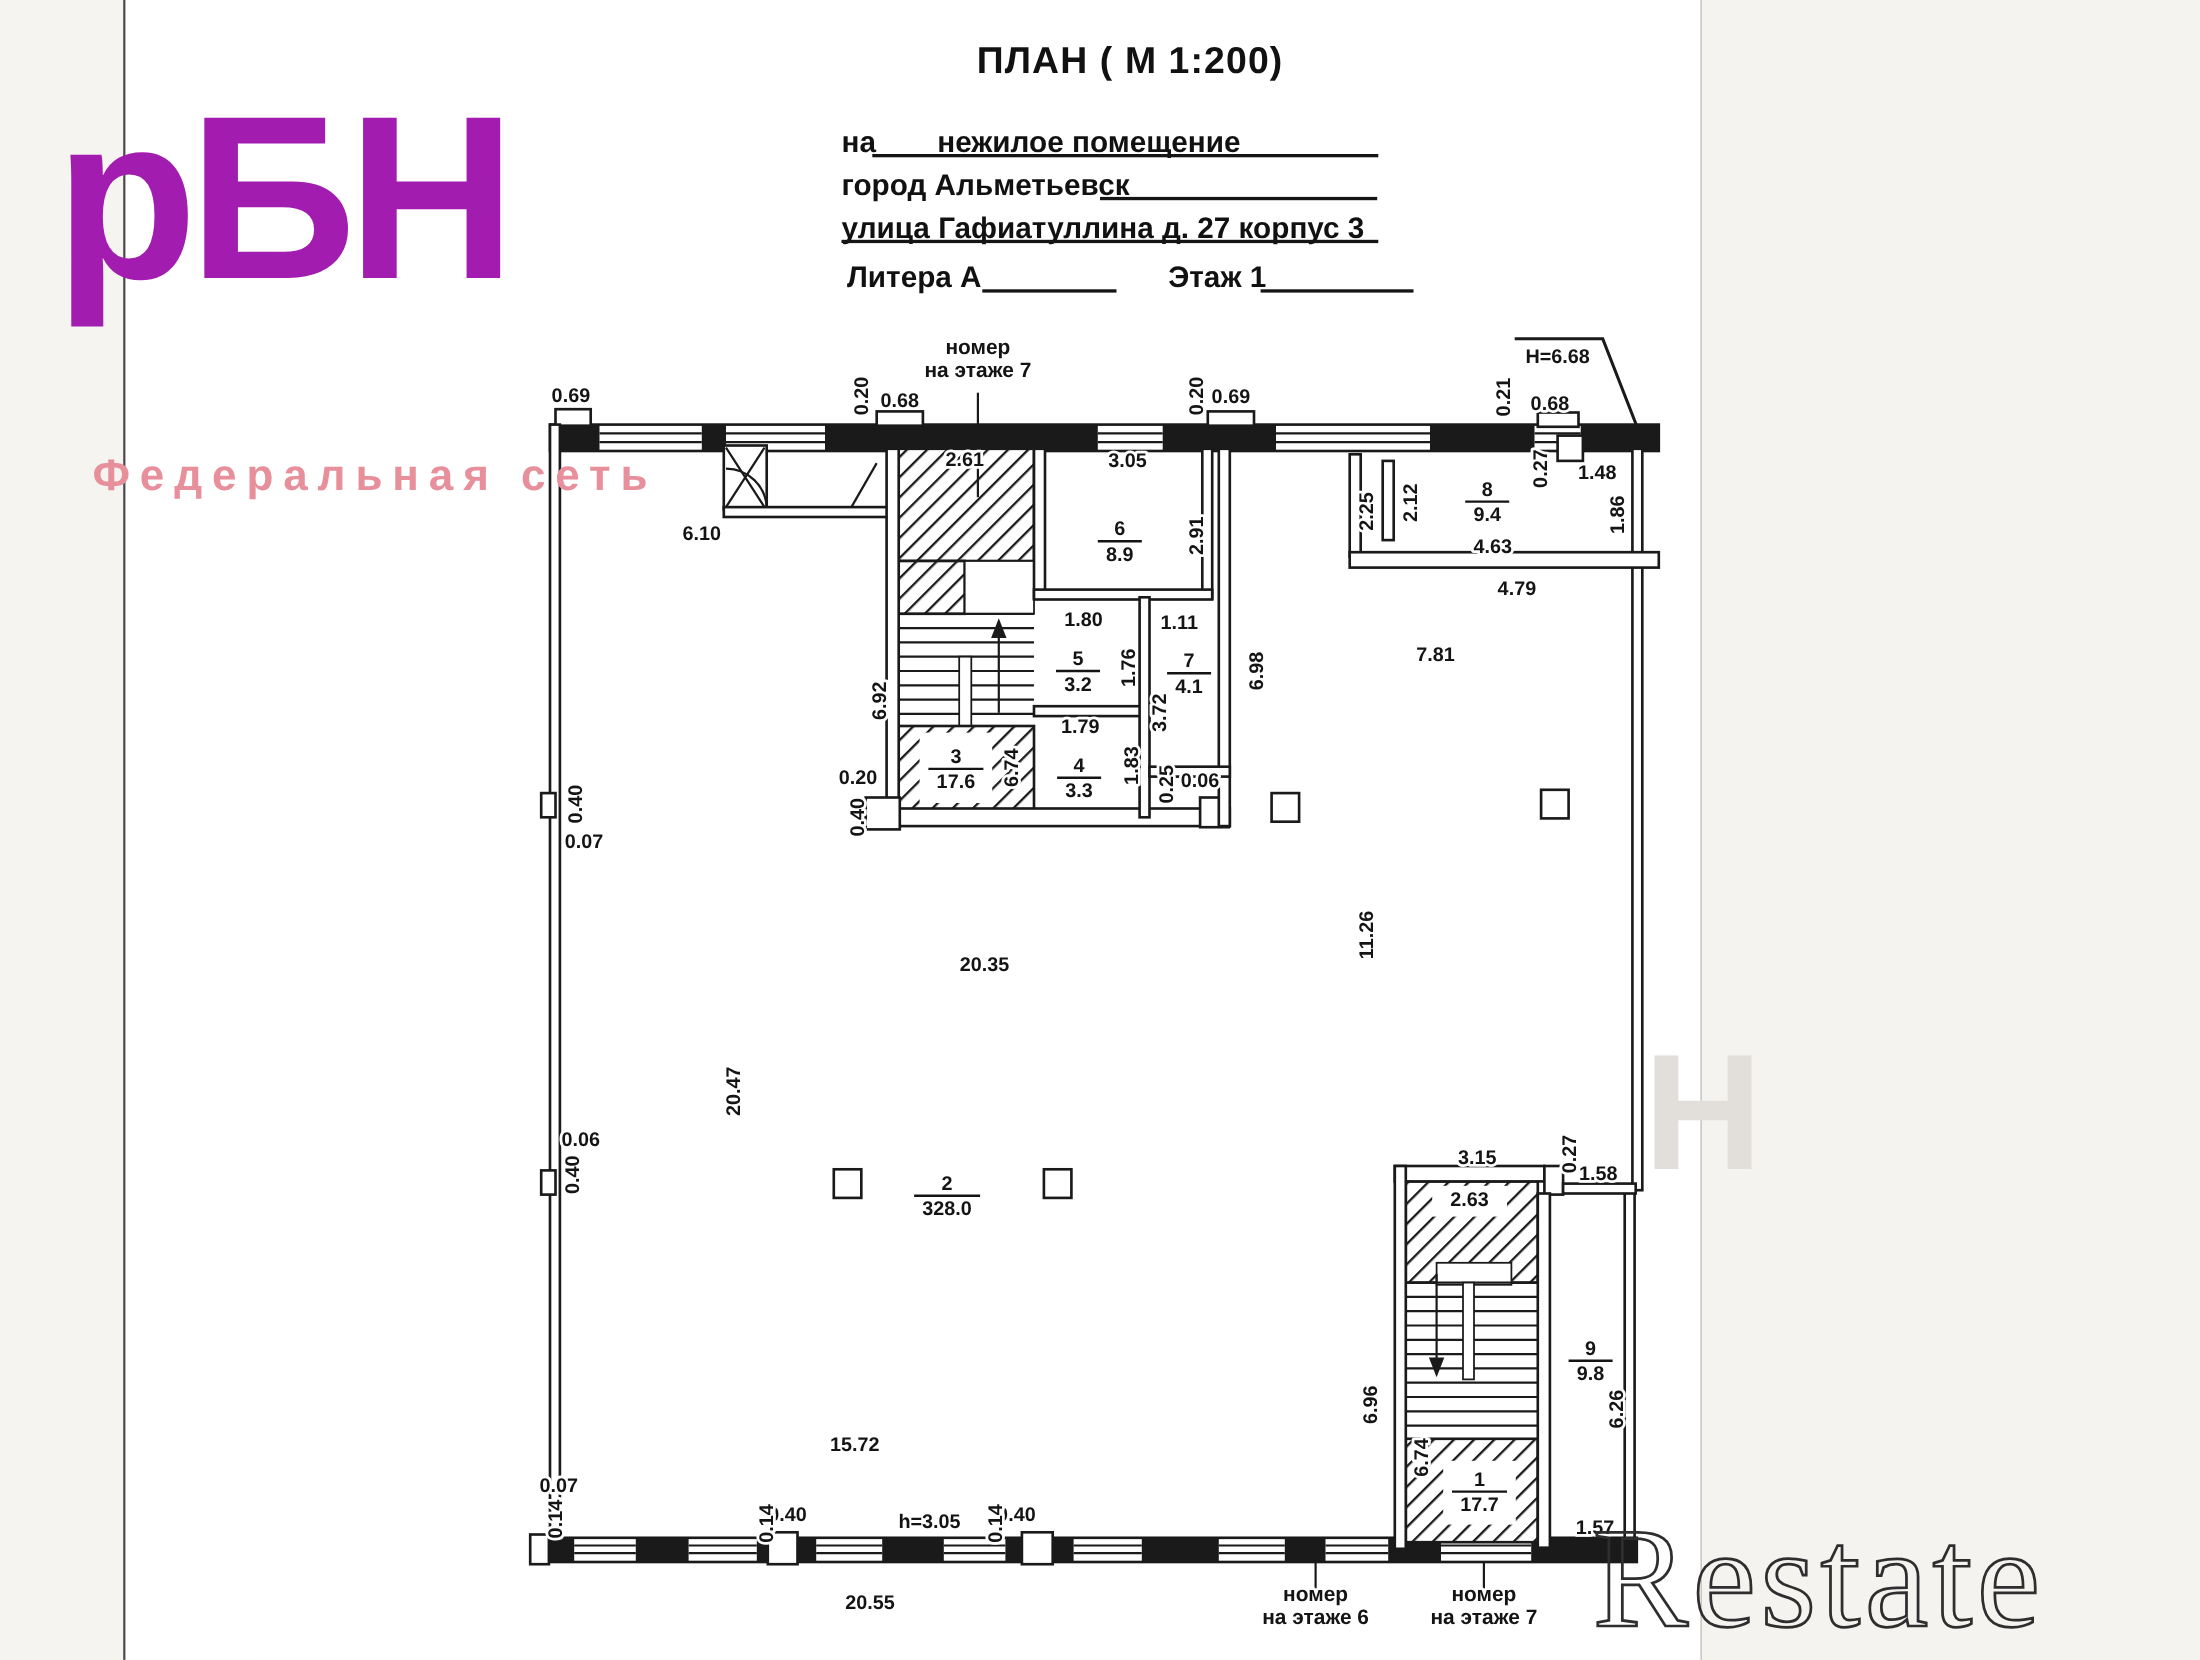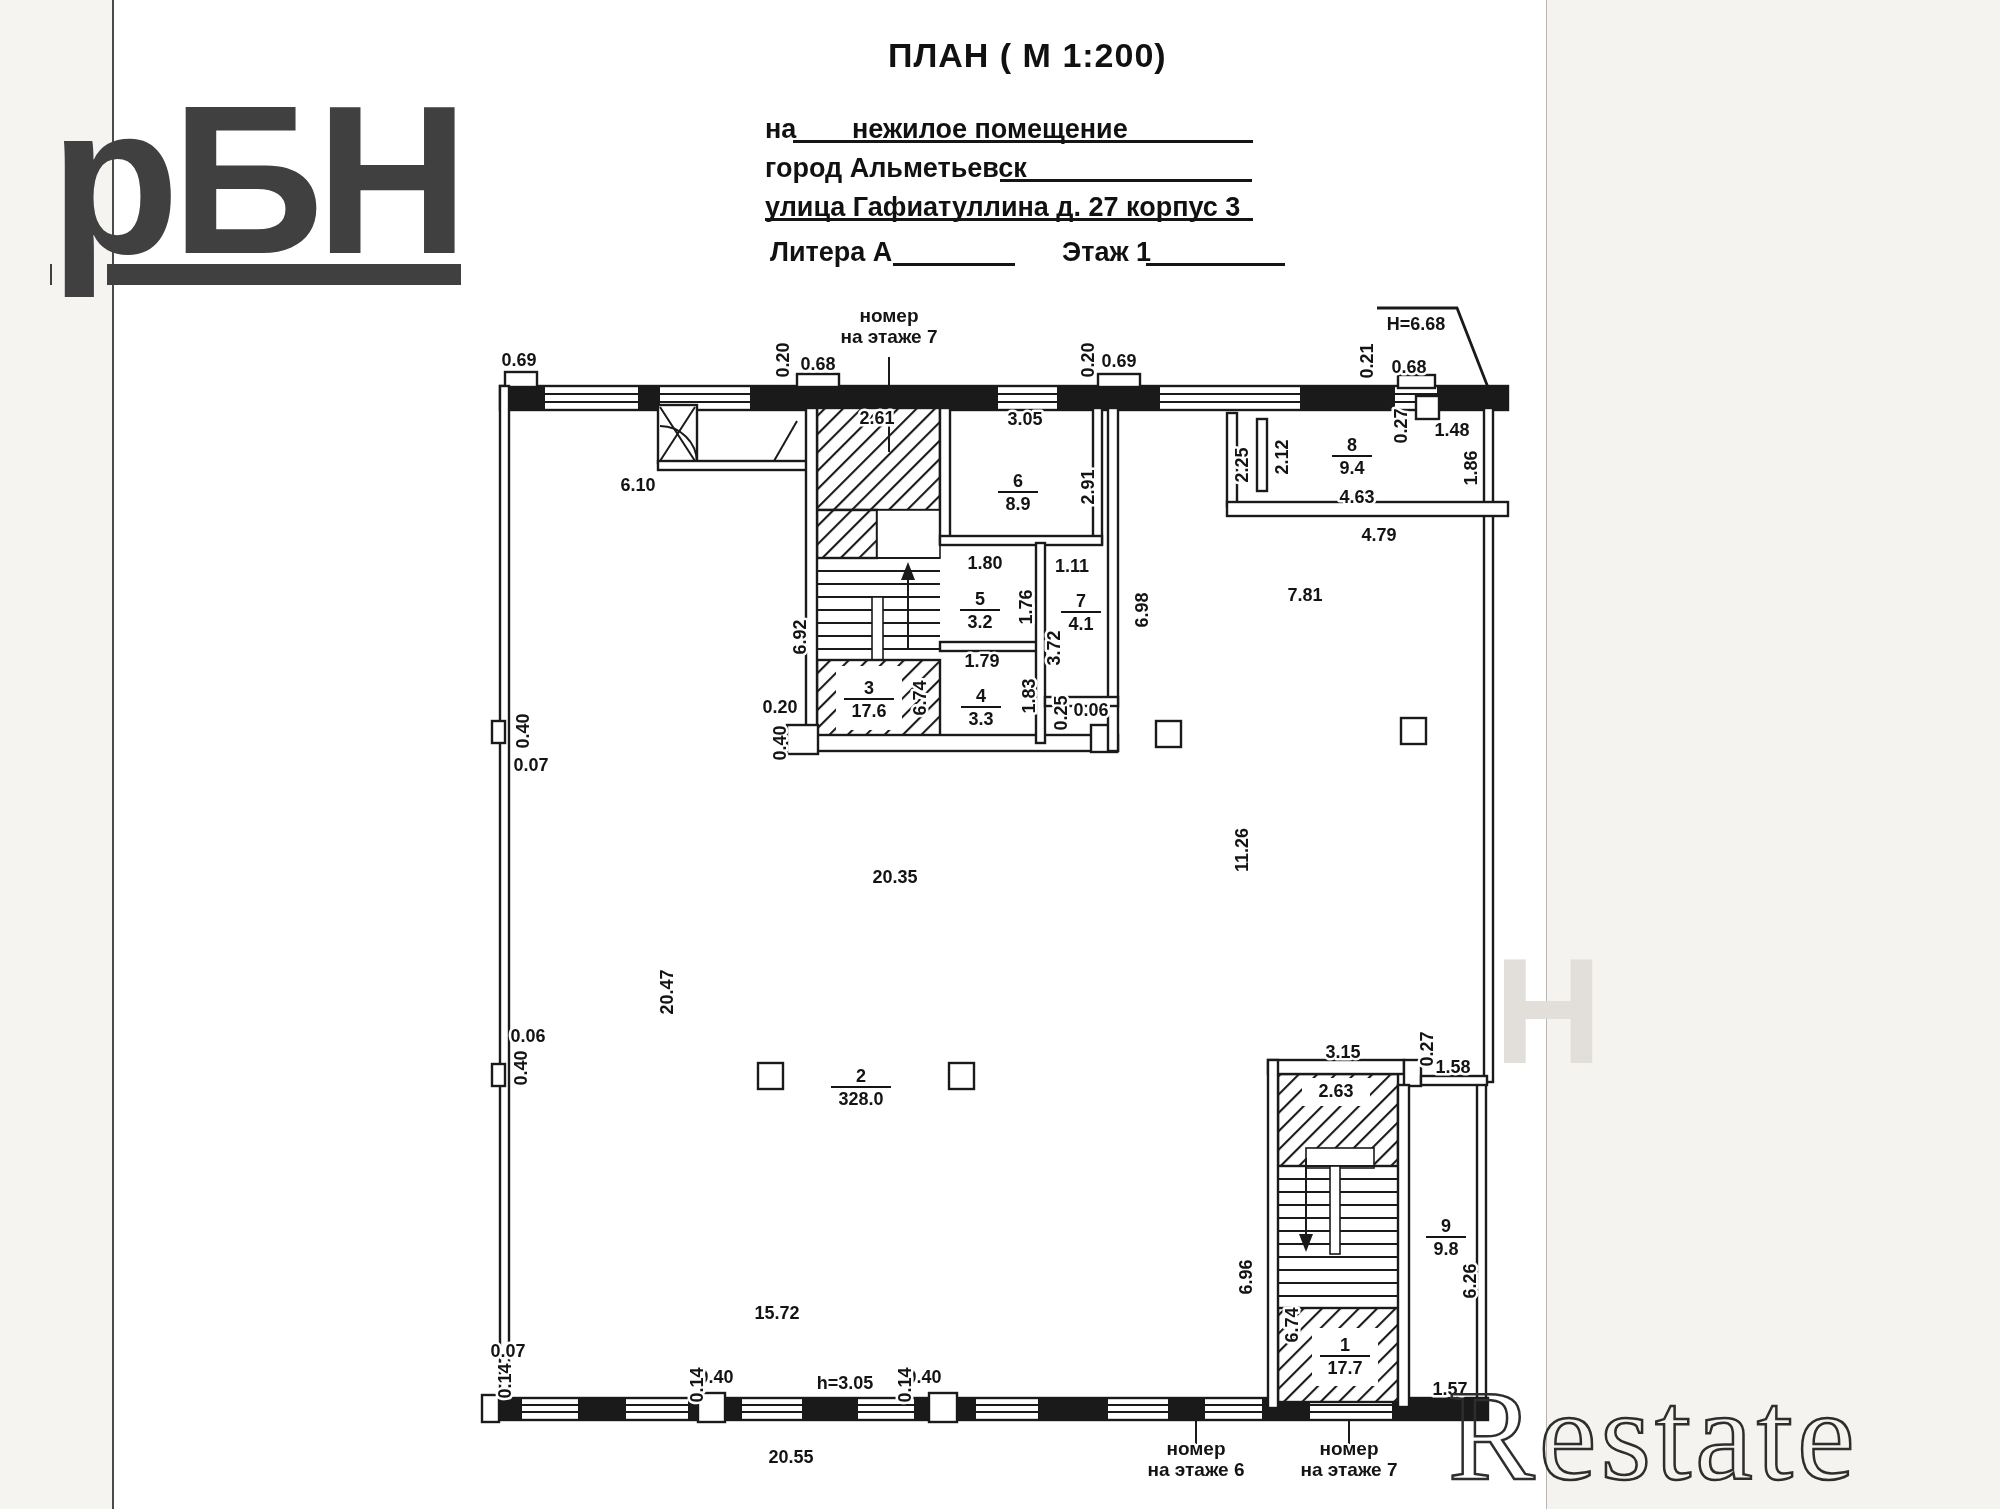--- a/index.html
+++ b/index.html
@@ -1,21 +1,21 @@
 <!DOCTYPE html>
 <html><head>
 <meta charset="utf-8">
 <style>
   html,body{margin:0;padding:0;background:#e8e6e3;}
   .page{position:relative;width:2000px;height:1509px;background:#ffffff;
         font-family:"Liberation Sans",sans-serif;overflow:hidden;color:#111;}
   .margin-l{position:absolute;left:0;top:0;width:112px;height:1509px;background:#f6f4f1;border-right:2px solid #4a4a4a;}
   .margin-r{position:absolute;left:1546px;top:0;width:454px;height:1509px;background:#f5f3f0;border-left:1px solid #b9b5b0;}
   .logo{position:absolute;left:50px;top:74px;font-size:212px;font-weight:bold;line-height:1;
-        letter-spacing:-8px;color:#404040;text-decoration:underline;}
+        letter-spacing:-8px;color:#a21caf;}
   .logo-sub{position:absolute;left:84px;top:410px;font-size:40px;font-weight:bold;
         letter-spacing:9px;color:#e78f9b;}
   .ghost{position:absolute;left:1494px;top:925px;font-size:150px;font-weight:bold;color:#e2ded9;}
   .hd{position:absolute;font-weight:bold;font-size:27px;white-space:nowrap;}
   .h-title{left:888px;top:36px;font-size:34px;letter-spacing:1px;}
   .ul{position:absolute;height:3px;background:#151515;}
   .restate{position:absolute;left:1448px;top:1360px;font-family:"Liberation Serif",serif;
         font-size:130px;letter-spacing:4px;color:transparent;-webkit-text-stroke:2.5px #2e2e2e;white-space:nowrap;}
   svg.plan{position:absolute;left:0;top:0;}
   .w{fill:#ffffff;stroke:#1a1a1a;stroke-width:2.4;}
@@ -275,20 +275,21 @@
         <g>
           <text x="1349" y="1450" class="note">номер</text>
           <text x="1349" y="1471" class="note">на этаже 7</text>
         </g>
       </g>
   </svg>
 
   <div class="logo">
     <span>рБН</span>
   </div>
+  <div class="logo-sub">Федеральная сеть</div>
 
   <div class="hd h-title">ПЛАН ( М 1:200)</div>
   <div class="hd" style="left:765px;top:114px">на</div>
   <div class="hd" style="left:852px;top:114px">нежилое помещение</div>
   <div class="ul" style="left:793px;top:140px;width:460px"></div>
   <div class="hd" style="left:765px;top:153px">город Альметьевск</div>
   <div class="ul" style="left:1000px;top:179px;width:252px"></div>
   <div class="hd" style="left:765px;top:192px">улица Гафиатуллина д. 27 корпус 3</div>
   <div class="ul" style="left:765px;top:218px;width:488px"></div>
   <div class="hd" style="left:770px;top:237px">Литера А</div>

